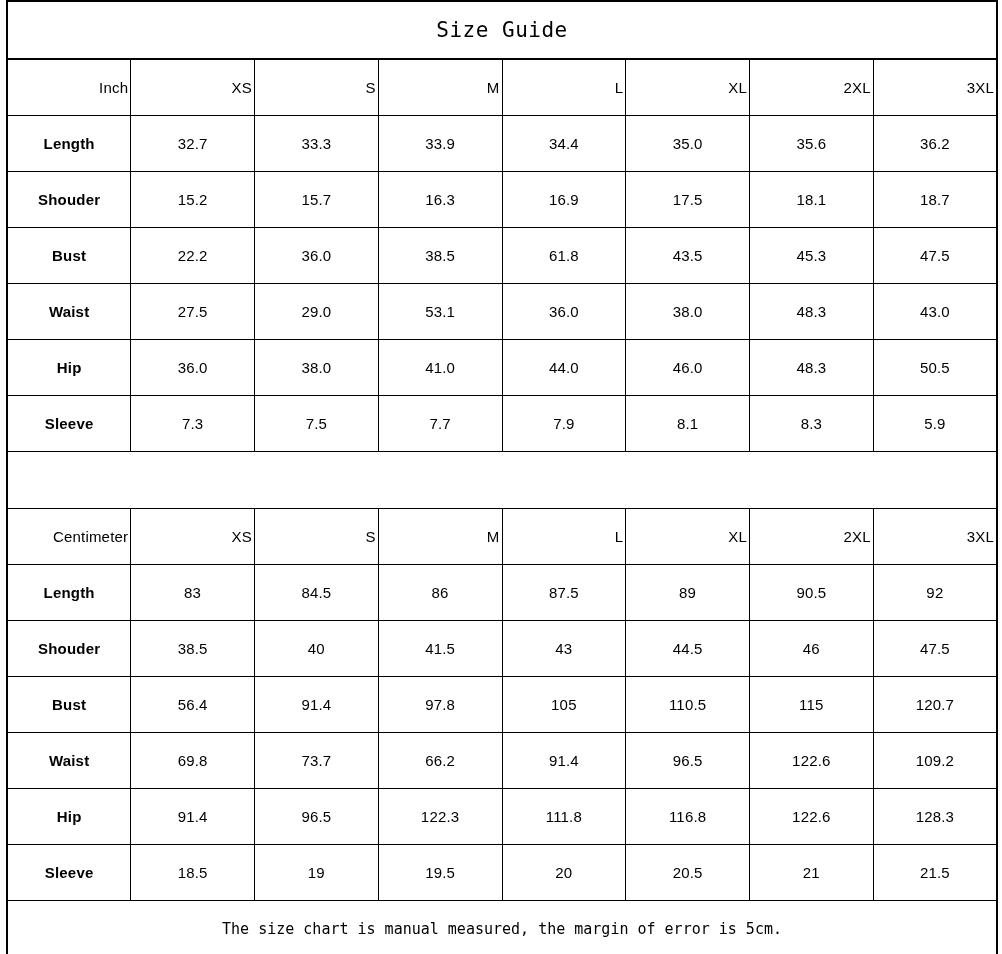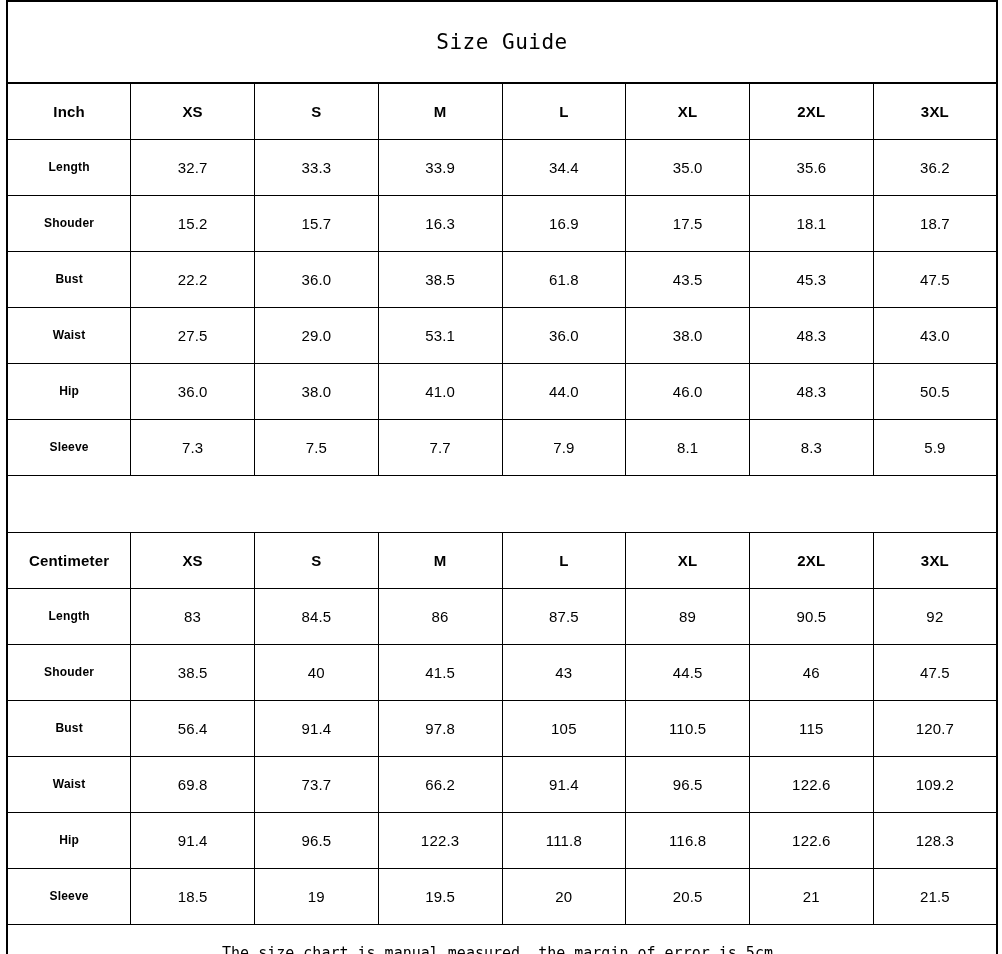--- a/index.html
+++ b/index.html
@@ -40,42 +40,43 @@
     height: 56px;
     border: none;
     border-bottom: 2px solid #000000;
     text-align: center;
     vertical-align: middle;
     font-family: "DejaVu Sans Mono", "Liberation Mono", monospace;
     font-size: 21px;
     font-weight: 400;
     letter-spacing: 0.5px;
     color: #000000;
-    padding: 12px;
+    padding: 0;
   }
 
   
   tr.grid-row > th,
   tr.grid-row > td {
     border: 1.6px solid #000000;
     height: 56px;
     text-align: center;
     vertical-align: middle;
     padding: 0 2px;
     box-sizing: border-box;
   }
 
   tr.header-row > th {
     font-size: 15px;
-    font-weight: bold;
+    font-weight: normal;
     letter-spacing: 0.2px;
+    text-align: right;
   }
 
   tr.data-row > th.row-label {
-    font-size: 12px;
+    font-size: 15px;
     font-weight: bold;
     letter-spacing: 0.2px;
   }
 
   tr.data-row > td.value-cell {
     font-size: 15px;
     font-weight: 400;
     letter-spacing: 0.2px;
   }
 

